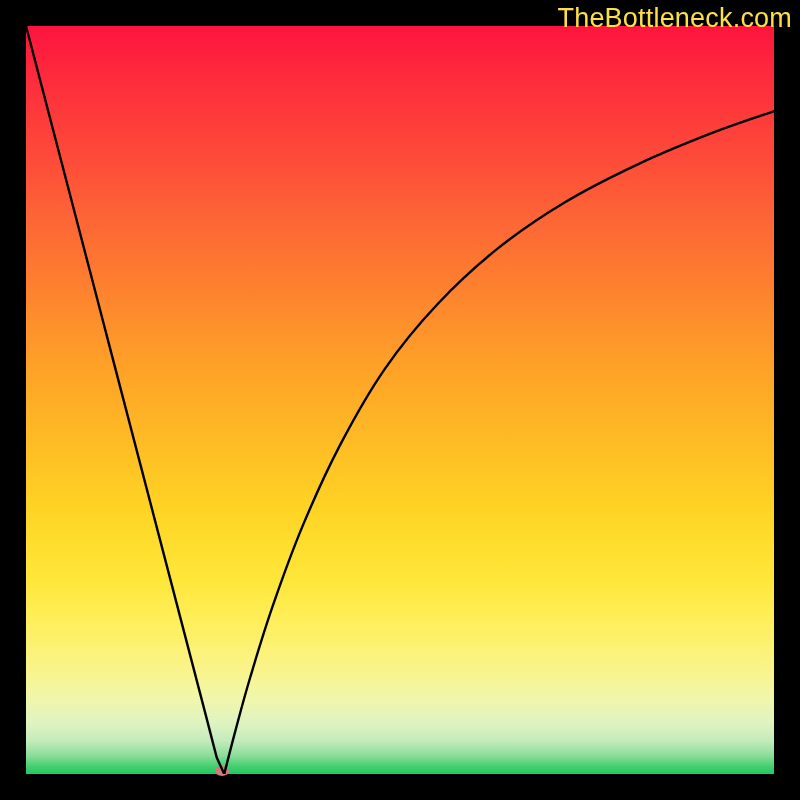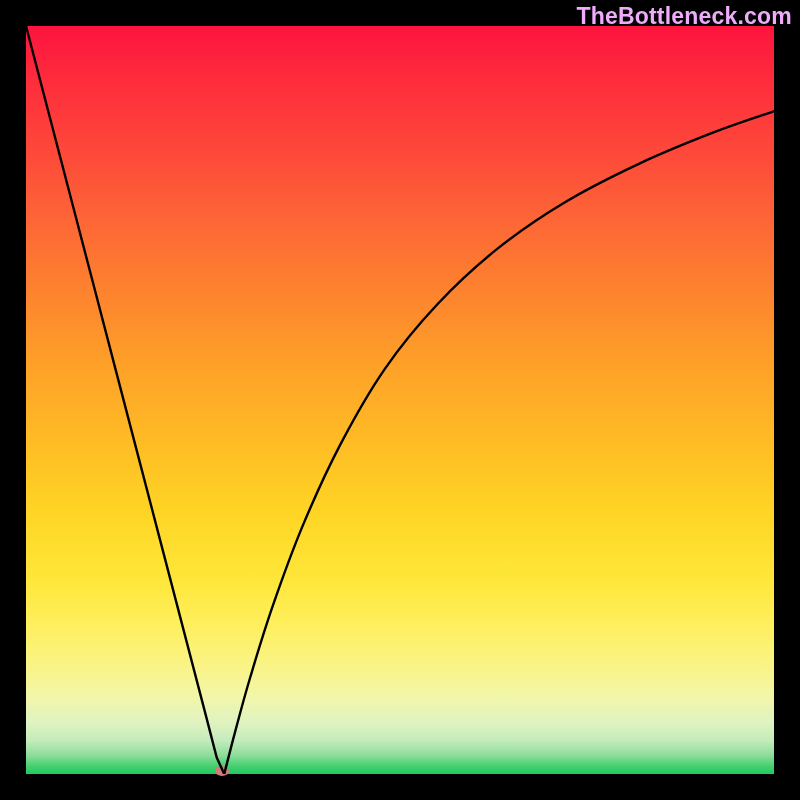--- a/index.html
+++ b/index.html
@@ -44,23 +44,23 @@
       #c4ecbc 95.5%,
       #8ddd9a 97.5%,
       #43cf6f 99%,
       #21c95d 100%
     );
   }
   .watermark {
     position: absolute;
     top: 3px;
     right: 8px;
-    color: #f0abfc;
-    font-size: 23px;
-    font-weight: 700;
+    color: #fde047;
+    font-size: 27px;
+    font-weight: 400;
     letter-spacing: 0.2px;
     z-index: 10;
   }
   svg.curve {
     position: absolute;
     left: 0;
     top: 0;
     width: 748px;
     height: 748px;
     z-index: 5;

